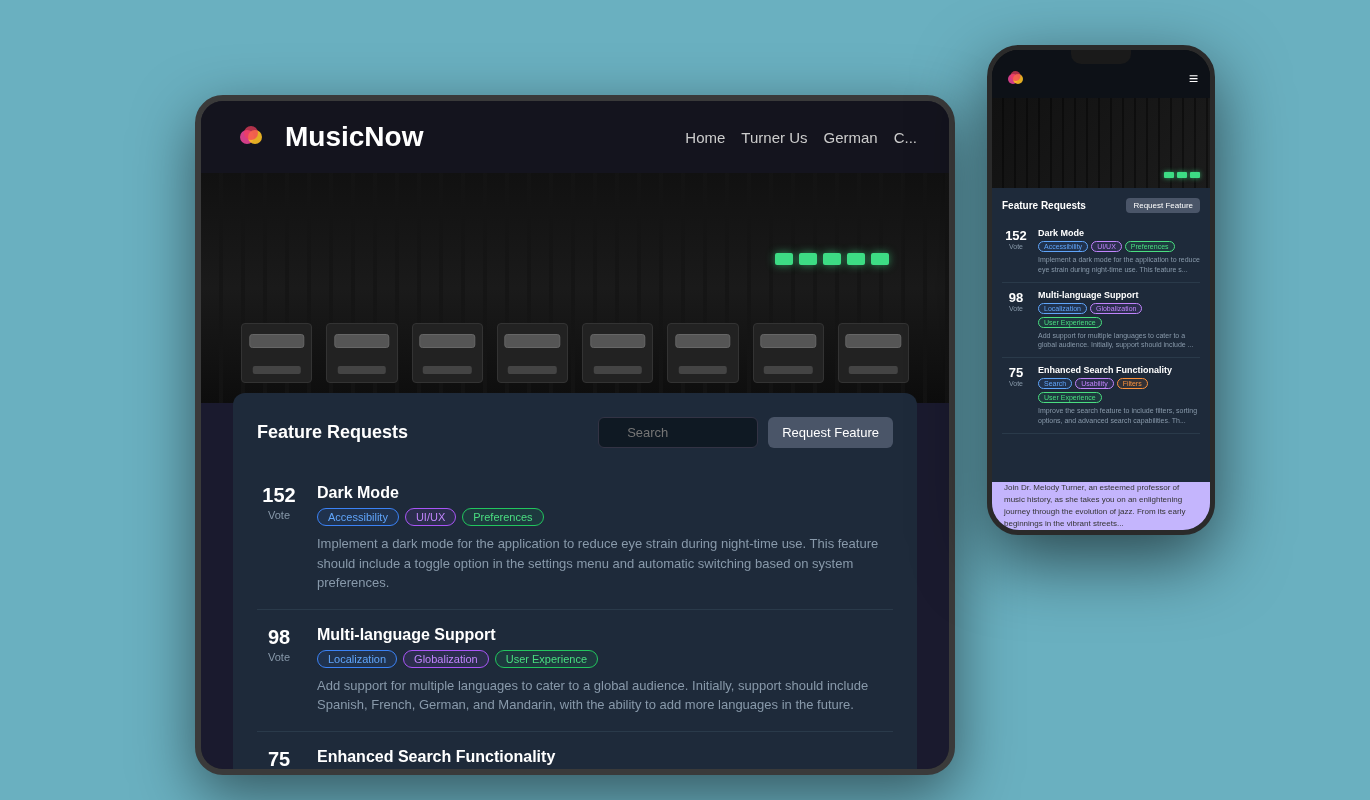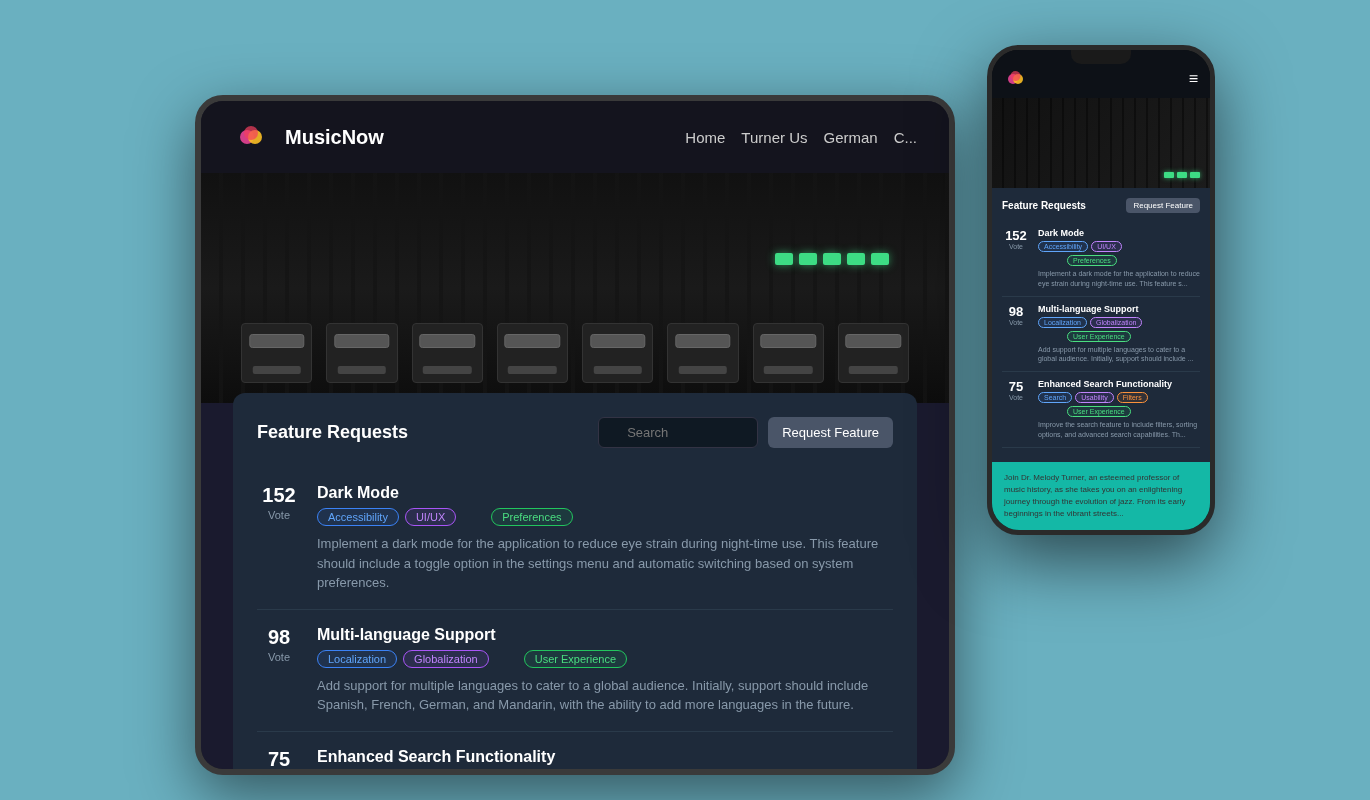--- a/index.html
+++ b/index.html
@@ -44,21 +44,21 @@
       height: 72px;
       gap: 16px;
     }
     .logo-icon {
       width: 36px;
       height: 36px;
       position: relative;
     }
     .logo-icon svg { width: 36px; height: 36px; }
     .app-name {
-      font-size: 20px;
+      font-size: 28px;
       font-weight: 600;
       color: #fff;
       margin-right: auto;
     }
     .nav-links {
       display: flex;
       gap: 16px;
     }
     .nav-link {
       color: #ccc;
@@ -244,21 +244,21 @@
       margin-bottom: 8px;
     }
     .tag {
       font-size: 11px;
       padding: 2px 10px;
       border-radius: 12px;
       border: 1px solid;
     }
     .tag-blue { color: #60a5fa; border-color: #3b82f6; background: rgba(59,130,246,0.1); }
     .tag-purple { color: #c084fc; border-color: #a855f7; background: rgba(168,85,247,0.1); }
-    .tag-green { color: #4ade80; border-color: #22c55e; background: rgba(34,197,94,0.1); margin-left: 29px; }
+    .tag-green { color: #4ade80; border-color: #22c55e; background: rgba(34,197,94,0.1); }
     .tag-orange { color: #fb923c; border-color: #f97316; background: rgba(249,115,22,0.1); }
     .feature-desc {
       font-size: 13px;
       color: #8899aa;
       line-height: 1.5;
     }
 
     
     .phone {
       position: absolute;
@@ -407,22 +407,22 @@
       border: 1px solid;
     }
     .phone-desc {
       font-size: 7px;
       color: #8899aa;
       line-height: 1.4;
     }
 
     
     .phone-text-block {
-      background: #14b8a6;
-      padding: 10px 12px;
+      background: #c4b5fd;
+      padding: 0 12px;
       flex-shrink: 0;
     }
     .phone-text-content {
       font-size: 8px;
       color: #333;
       line-height: 1.5;
     }
   </style>
 </head>
 <body>

